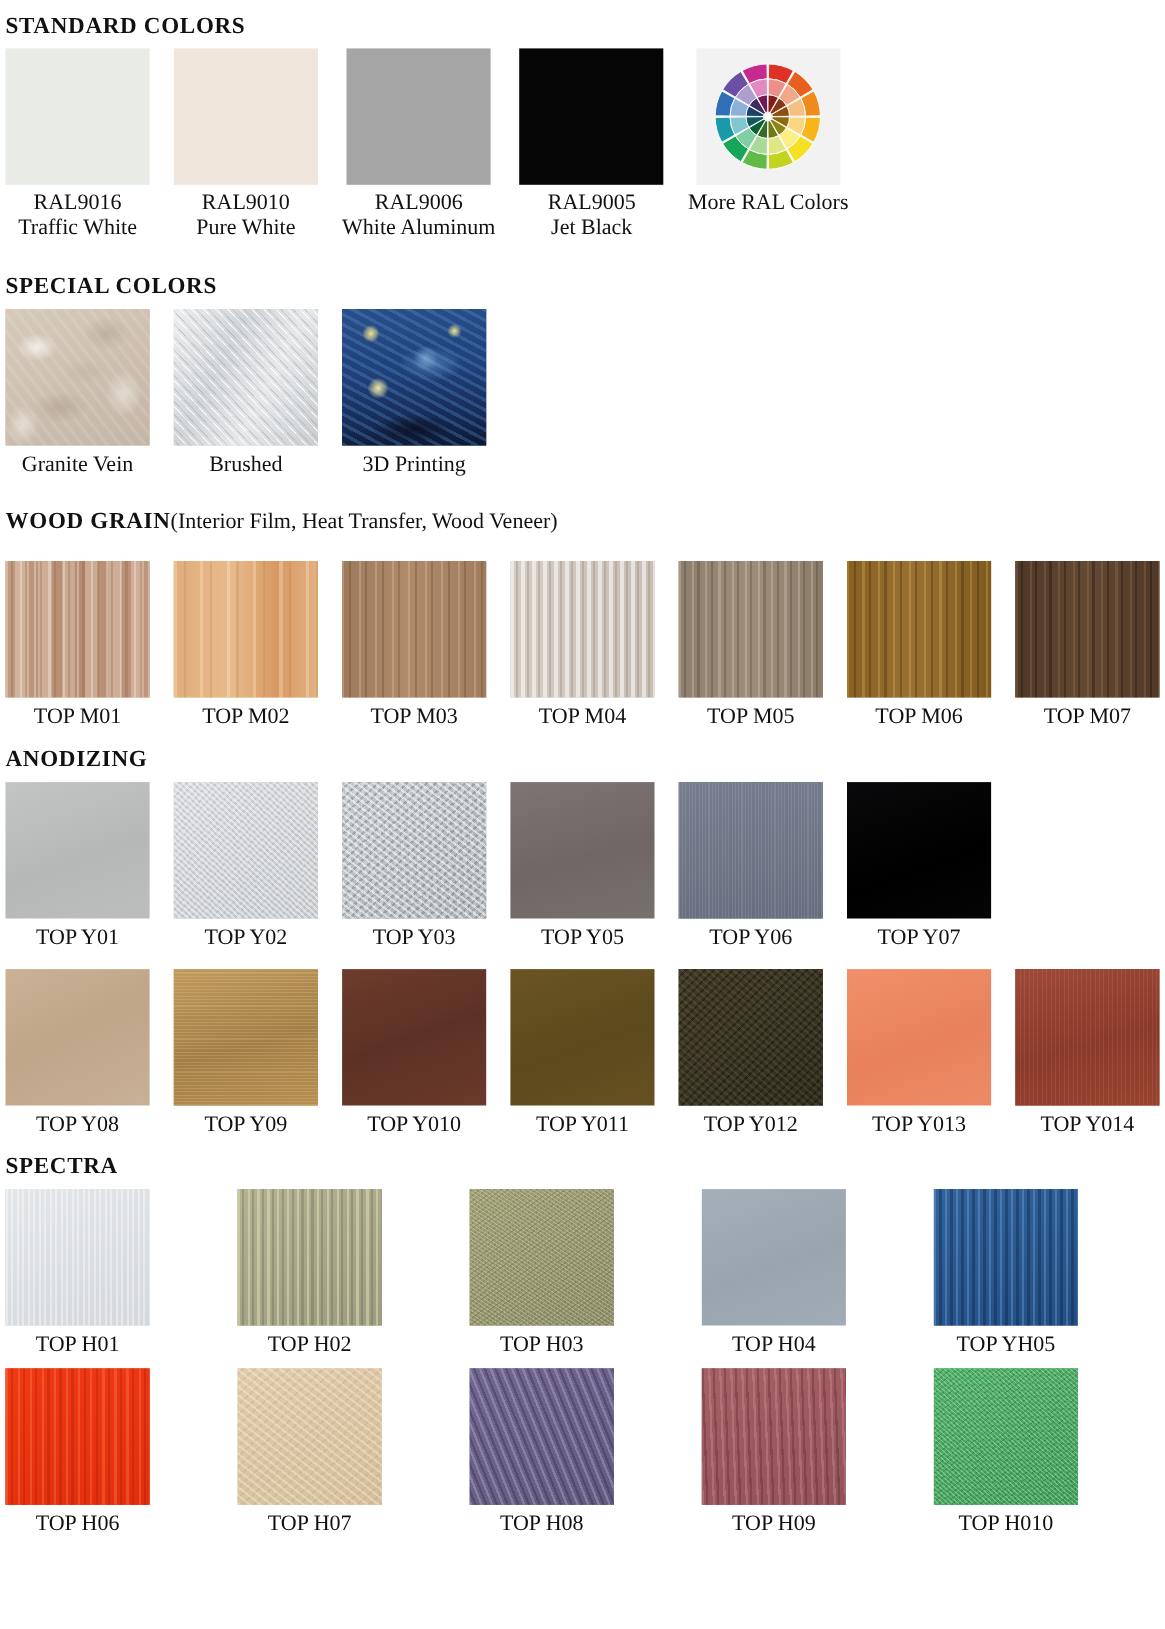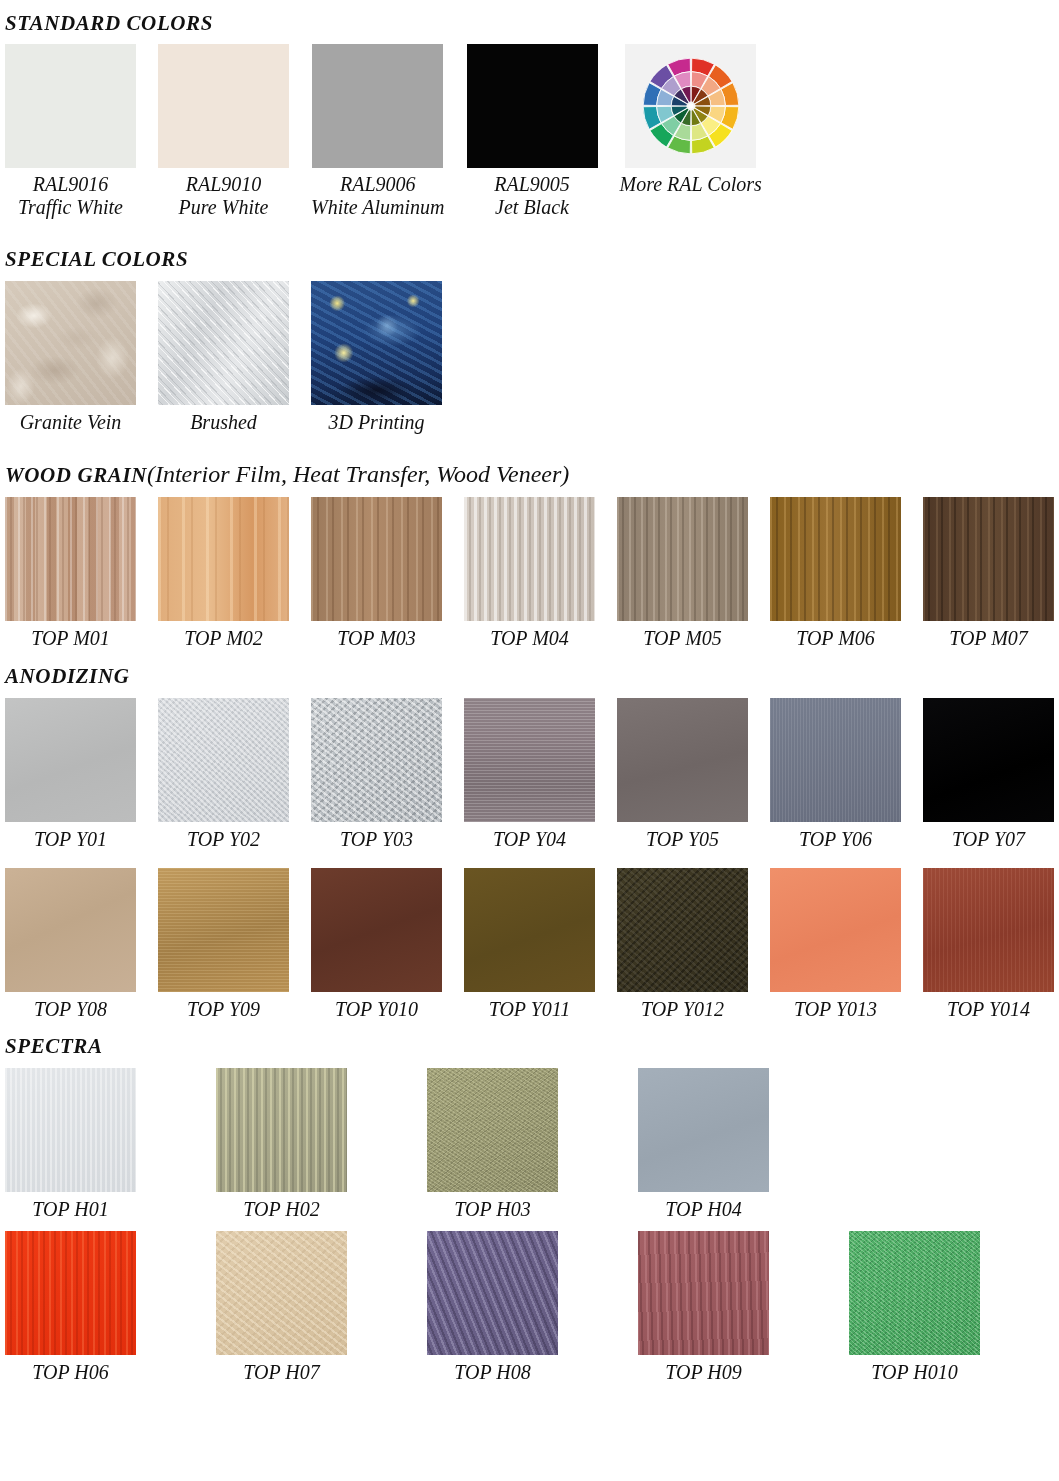--- a/index.html
+++ b/index.html
@@ -2,33 +2,33 @@
 <html><head>
 <meta charset="utf-8">
 <style>
   * { box-sizing: border-box; margin: 0; padding: 0; }
   html, body {
     width: 1059px; height: 1481px;
     background: #ffffff;
     font-family: "Liberation Serif", "DejaVu Serif", serif;
     overflow: hidden;
   }
-  .page { position: relative; width: 1059px; height: 1481px; padding: 0 5px; font-style: italic; }
+  .page { position: relative; width: 1059px; height: 1481px; padding: 0 5px; }
 
   .section-title {
     font-weight: bold;
     font-size: 21px;
     letter-spacing: 0.6px;
     color: #111111;
     white-space: nowrap;
   }
   .section-title .sub {
     font-weight: normal;
     letter-spacing: 0;
-    font-size: 24px;
+    font-size: 20px;
   }
 
   .row { display: flex; }
   .cell { display: flex; flex-direction: column; align-items: center; }
 
   .swatch {
     width: 131px; height: 124px;
     background-color: #cccccc;
     background-size: cover;
     flex: none;
@@ -366,21 +366,21 @@
         <div class="label">3D Printing</div>
       </div>
     </div>
   </div>
 
   <div style="padding-top:28px">
     <div class="section-title">
       <span>WOOD GRAIN</span><span class="sub">(Interior Film, Heat Transfer, Wood Veneer)</span>
     </div>
 
-    <div class="row grid7" style="margin-top:9px">
+    <div class="row grid7" style="margin-top:24px">
       <div class="cell grid-cell">
         <div class="swatch tex-wood w-m01"></div>
         <div class="label">TOP M01</div>
       </div>
       <div class="cell grid-cell">
         <div class="swatch tex-wood w-m02"></div>
         <div class="label">TOP M02</div>
       </div>
       <div class="cell grid-cell">
         <div class="swatch tex-wood w-m03"></div>
@@ -415,24 +415,20 @@
       </div>
       <div class="cell grid-cell">
         <div class="swatch a-y02"></div>
         <div class="label">TOP Y02</div>
       </div>
       <div class="cell grid-cell">
         <div class="swatch a-y03"></div>
         <div class="label">TOP Y03</div>
       </div>
       <div class="cell grid-cell">
-        <div class="swatch a-y04"></div>
-        <div class="label">TOP Y04</div>
-      </div>
-      <div class="cell grid-cell">
         <div class="swatch a-y05"></div>
         <div class="label">TOP Y05</div>
       </div>
       <div class="cell grid-cell">
         <div class="swatch a-y06"></div>
         <div class="label">TOP Y06</div>
       </div>
       <div class="cell grid-cell">
         <div class="swatch a-y07"></div>
         <div class="label">TOP Y07</div>
@@ -484,20 +480,24 @@
         <div class="label">TOP H02</div>
       </div>
       <div class="cell grid-cell">
         <div class="swatch s-h03"></div>
         <div class="label">TOP H03</div>
       </div>
       <div class="cell grid-cell">
         <div class="swatch s-h04"></div>
         <div class="label">TOP H04</div>
       </div>
+      <div class="cell grid-cell">
+        <div class="swatch s-yh05"></div>
+        <div class="label">TOP YH05</div>
+      </div>
     </div>
 
     <div class="row grid5" style="margin-top:10px">
       <div class="cell grid-cell">
         <div class="swatch s-h06"></div>
         <div class="label">TOP H06</div>
       </div>
       <div class="cell grid-cell">
         <div class="swatch s-h07"></div>
         <div class="label">TOP H07</div>

